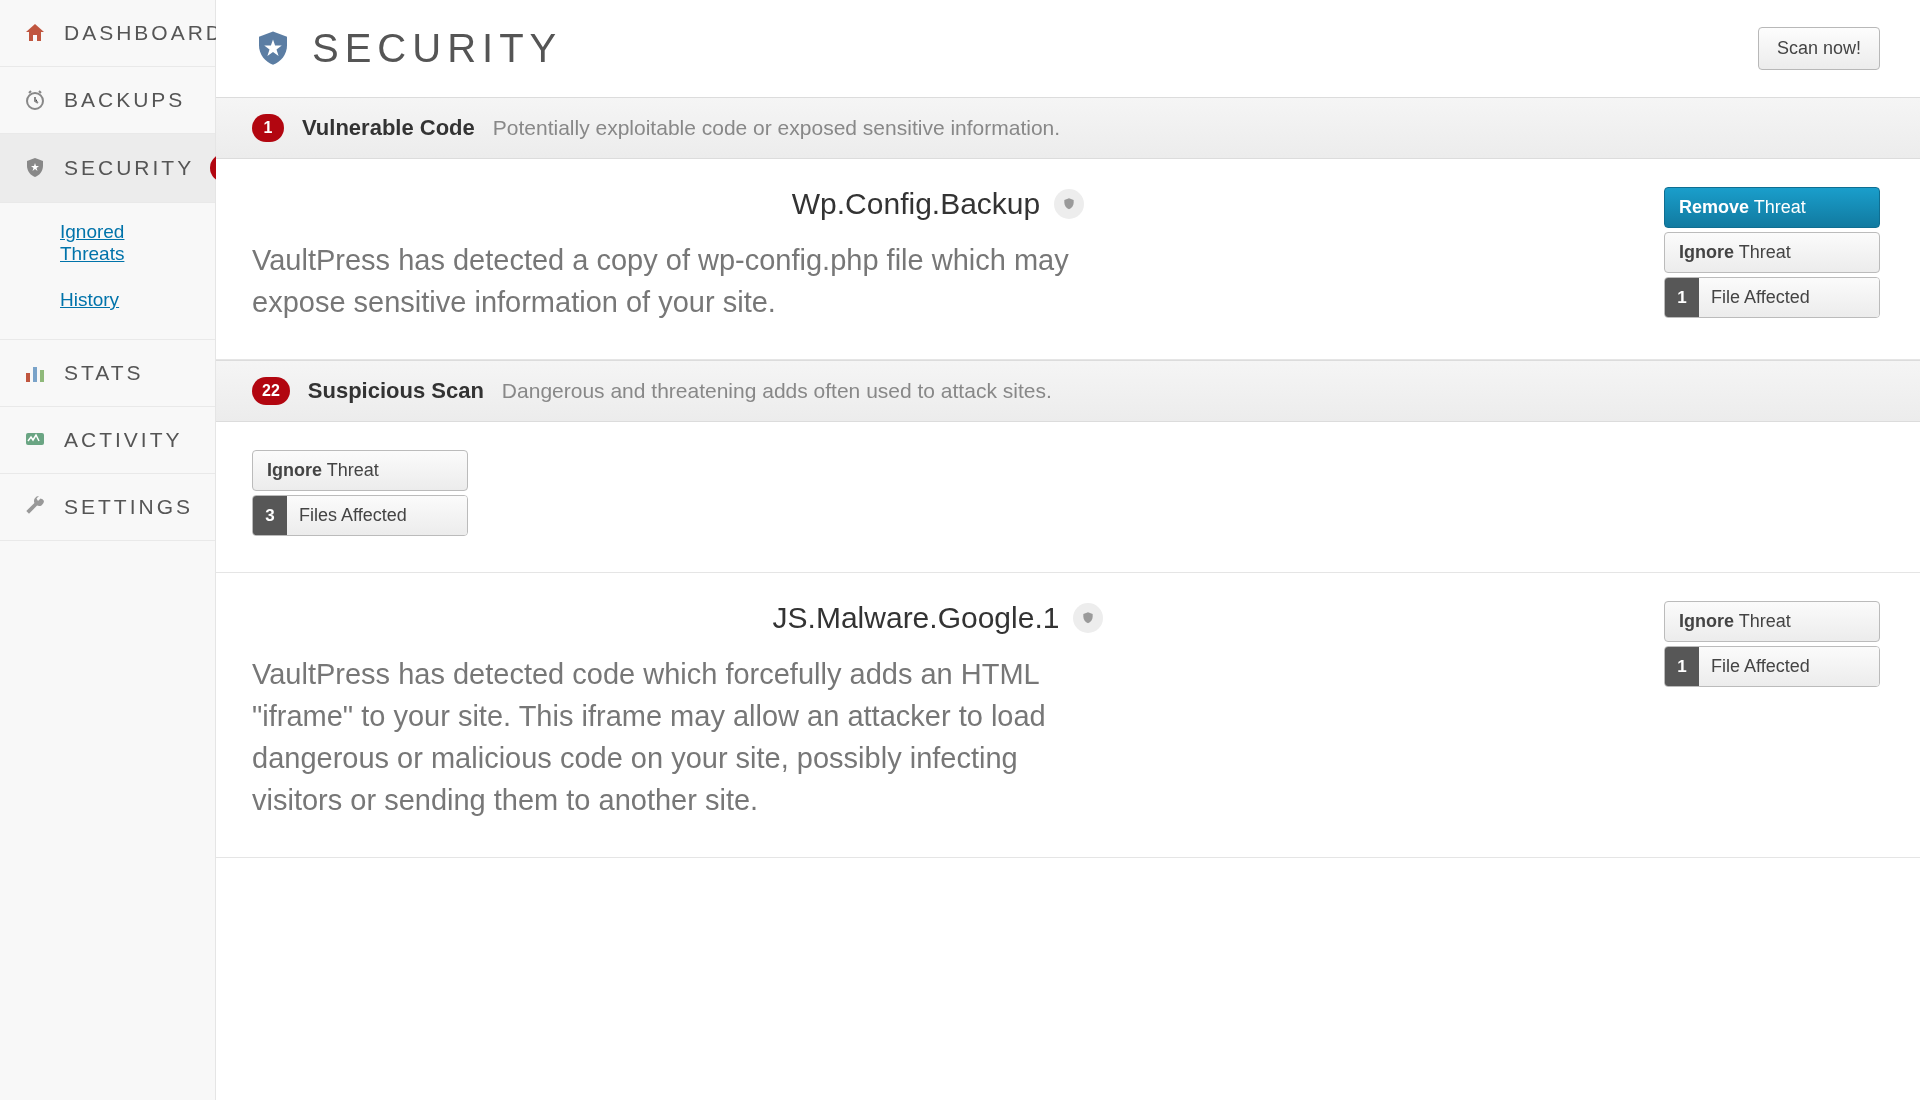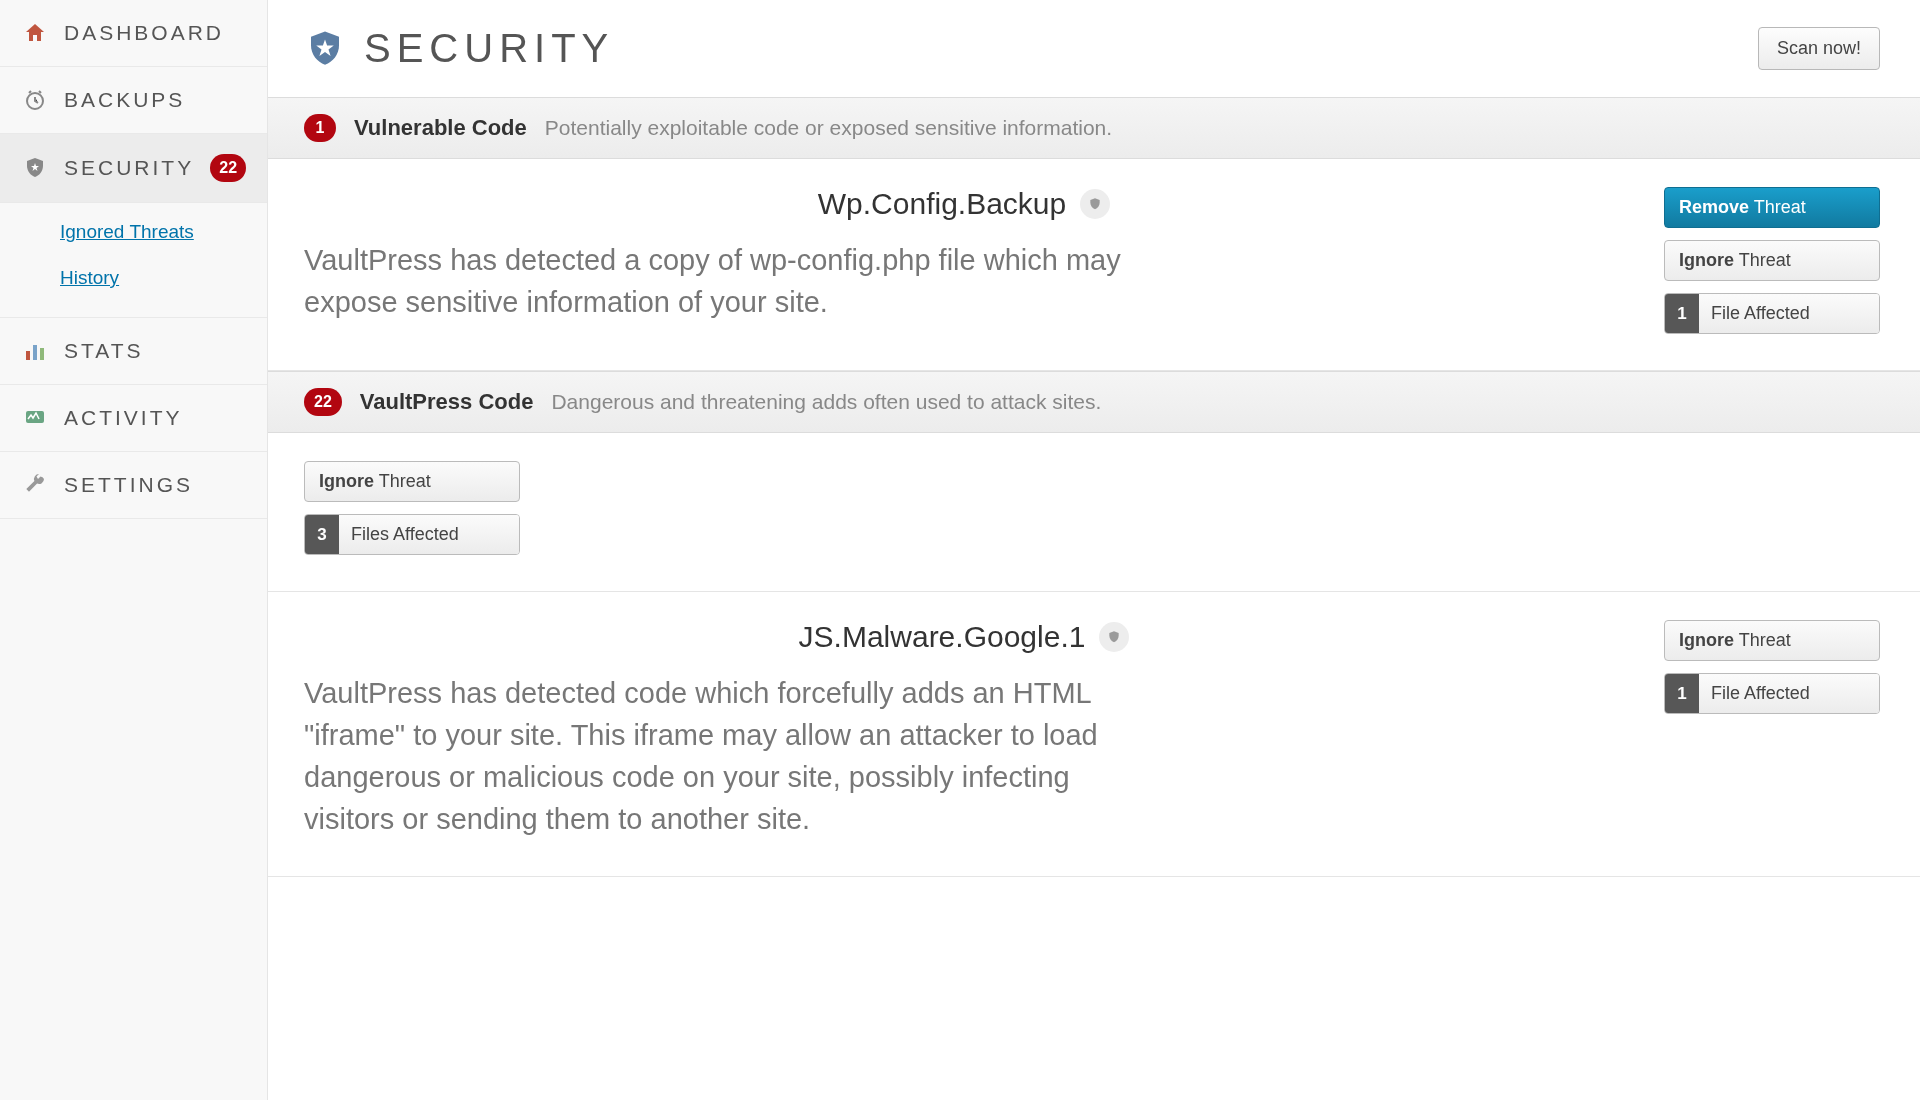--- a/index.html
+++ b/index.html
@@ -7,21 +7,21 @@
   body {
     font-family: -apple-system, BlinkMacSystemFont, "Segoe UI", Helvetica, Arial, sans-serif;
     background: #fff;
     color: #333;
     display: flex;
     min-height: 100vh;
   }
 
   
   .sidebar {
-    width: 268px;
+    width: 216px;
     background: #f8f8f8;
     border-right: 1px solid #e5e5e5;
     flex-shrink: 0;
   }
   .nav-item {
     display: flex;
     align-items: center;
     gap: 16px;
     padding: 20px 22px;
     border-bottom: 1px solid #e9e9e9;
@@ -136,21 +136,21 @@
   .threat-desc {
     margin-top: 18px;
     font-size: 29px;
     color: #777;
     line-height: 1.45;
     max-width: 860px;
   }
 
   .threat-actions {
     width: 216px;
-    display: flex; flex-direction: column; gap: 12px;
+    display: flex; flex-direction: column; gap: 4px;
     flex-shrink: 0;
   }
   .act-btn {
     border-radius: 4px;
     padding: 9px 14px;
     font-size: 18px;
     text-align: left;
     cursor: pointer;
     border: 1px solid #bbb;
     background: linear-gradient(#fbfbfb,#ececec);
@@ -289,21 +289,21 @@
       </button>
       <div class="files-row">
         <span class="files-count">1</span>
         <span class="files-label">File Affected</span>
       </div>
     </div>
   </div>
 
   <div class="section-header">
     <span class="count">22</span>
-    <span class="sh-title">VaultPress Code</span>
+    <span class="sh-title">Suspicious Scan</span>
     <span class="sh-desc">Dangerous and threatening adds often used to attack sites.</span>
   </div>
 
   <div class="threat">
     <div class="threat-actions">
       <button class="act-btn">
         <span class="strong">Ignore</span><span> Threat</span>
       </button>
       <div class="files-row">
         <span class="files-count">3</span>

